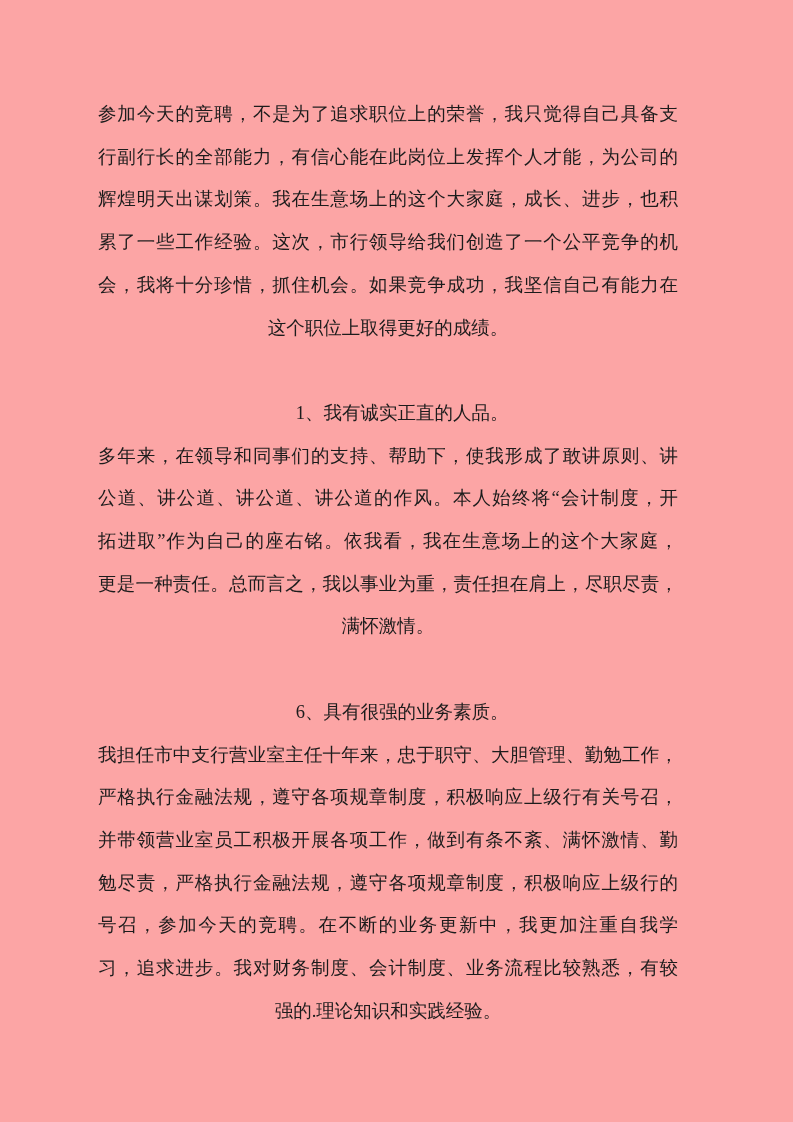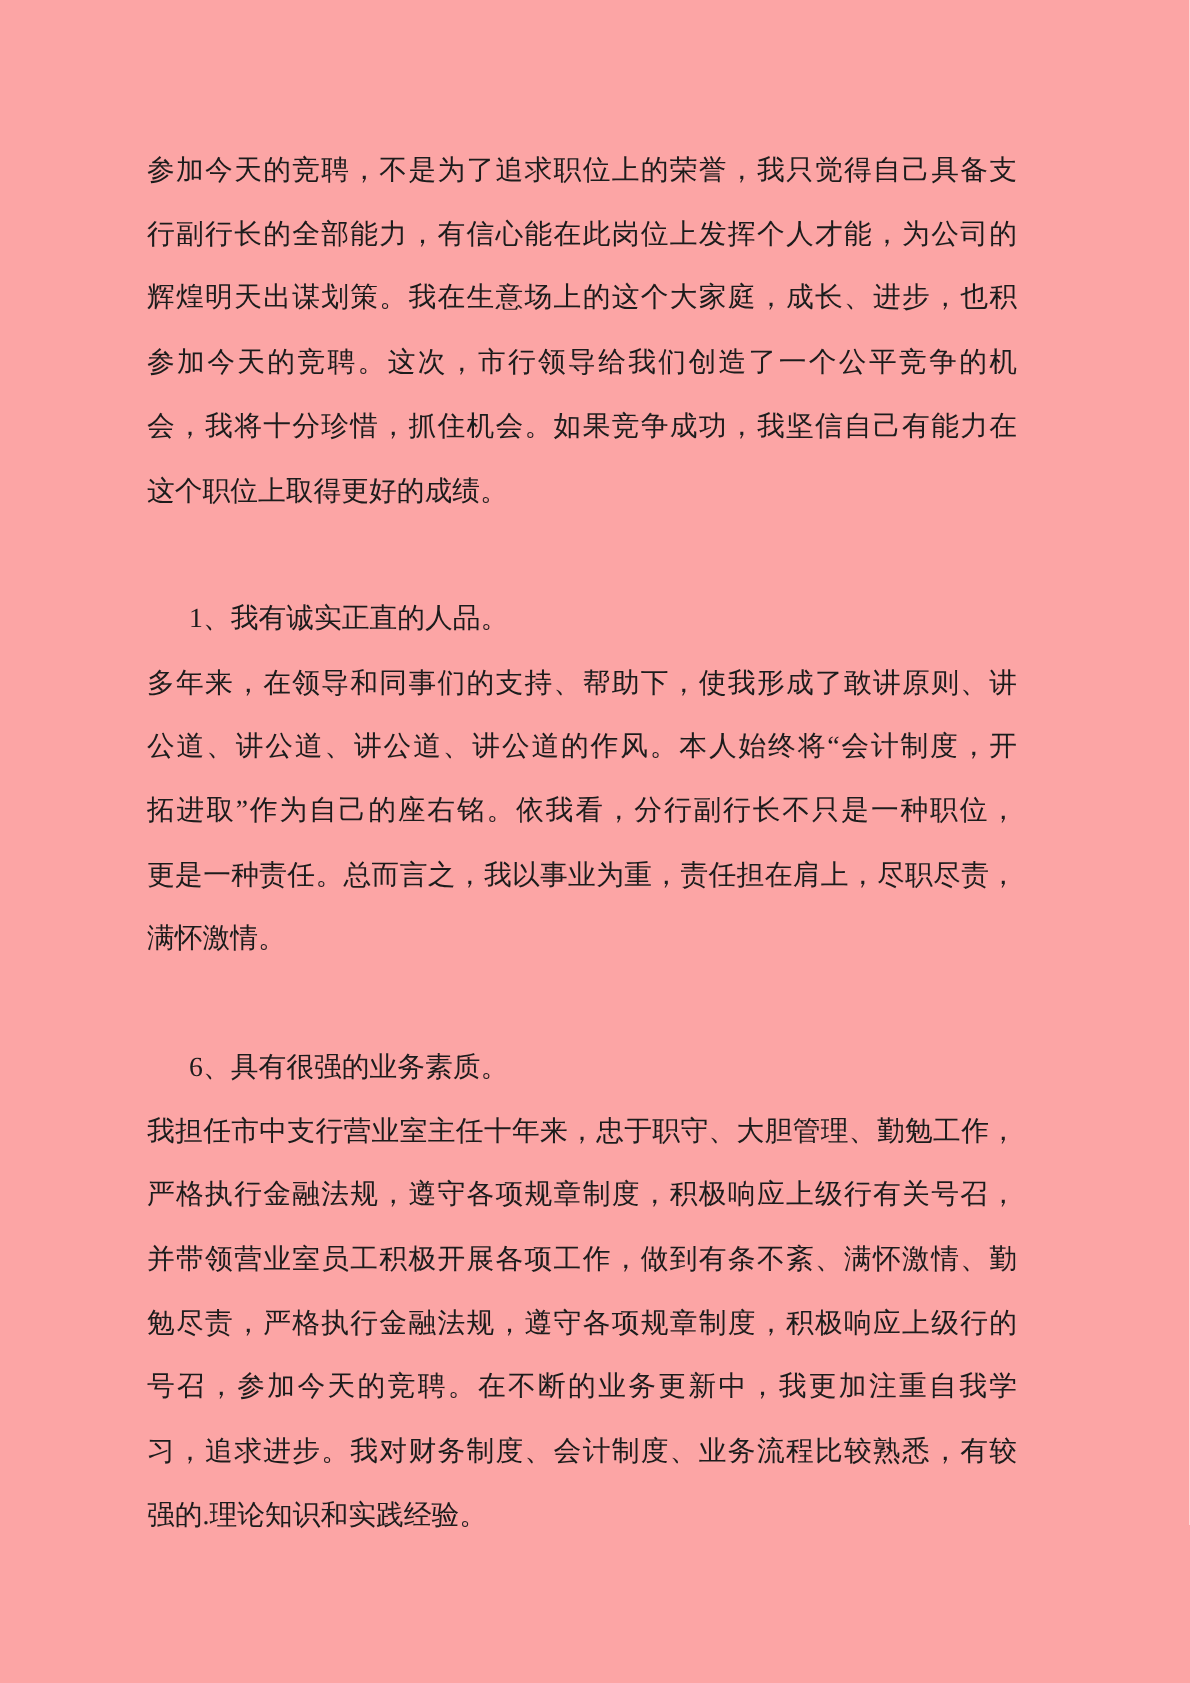--- a/index.html
+++ b/index.html
@@ -24,21 +24,21 @@
     font-size: 18.5px;
     line-height: 42.7px;
   }
   .para {
     margin: 0;
     padding: 0;
   }
   .line {
     display: block;
     white-space: nowrap;
-    text-align: left;
+    text-align: center;
   }
   
   .line.j {
     white-space: normal;
     text-align: justify;
     text-justify: inter-character;
     text-align-last: justify;
   }
   
   .heading {
@@ -49,33 +49,33 @@
 </head>
 <body>
 
 <div class="page">
   <div class="content">
 
     <div class="para">
       <span class="line j">参加今天的竞聘，不是为了追求职位上的荣誉，我只觉得自己具备支</span>
       <span class="line j">行副行长的全部能力，有信心能在此岗位上发挥个人才能，为公司的</span>
       <span class="line j">辉煌明天出谋划策。我在生意场上的这个大家庭，成长、进步，也积</span>
-      <span class="line j">参加今天的竞聘。这次，市行领导给我们创造了一个公平竞争的机</span>
+      <span class="line j">累了一些工作经验。这次，市行领导给我们创造了一个公平竞争的机</span>
       <span class="line j">会，我将十分珍惜，抓住机会。如果竞争成功，我坚信自己有能力在</span>
       <span class="line">这个职位上取得更好的成绩。</span>
     </div>
 
     <div class="para heading">
       <span class="line">1、我有诚实正直的人品。</span>
     </div>
 
     <div class="para">
       <span class="line j">多年来，在领导和同事们的支持、帮助下，使我形成了敢讲原则、讲</span>
       <span class="line j">公道、讲公道、讲公道、讲公道的作风。本人始终将“会计制度，开</span>
-      <span class="line j">拓进取”作为自己的座右铭。依我看，分行副行长不只是一种职位，</span>
+      <span class="line j">拓进取”作为自己的座右铭。依我看，我在生意场上的这个大家庭，</span>
       <span class="line j">更是一种责任。总而言之，我以事业为重，责任担在肩上，尽职尽责，</span>
       <span class="line">满怀激情。</span>
     </div>
 
     <div class="para heading">
       <span class="line">6、具有很强的业务素质。</span>
     </div>
 
     <div class="para">
       <span class="line j">我担任市中支行营业室主任十年来，忠于职守、大胆管理、勤勉工作，</span>

